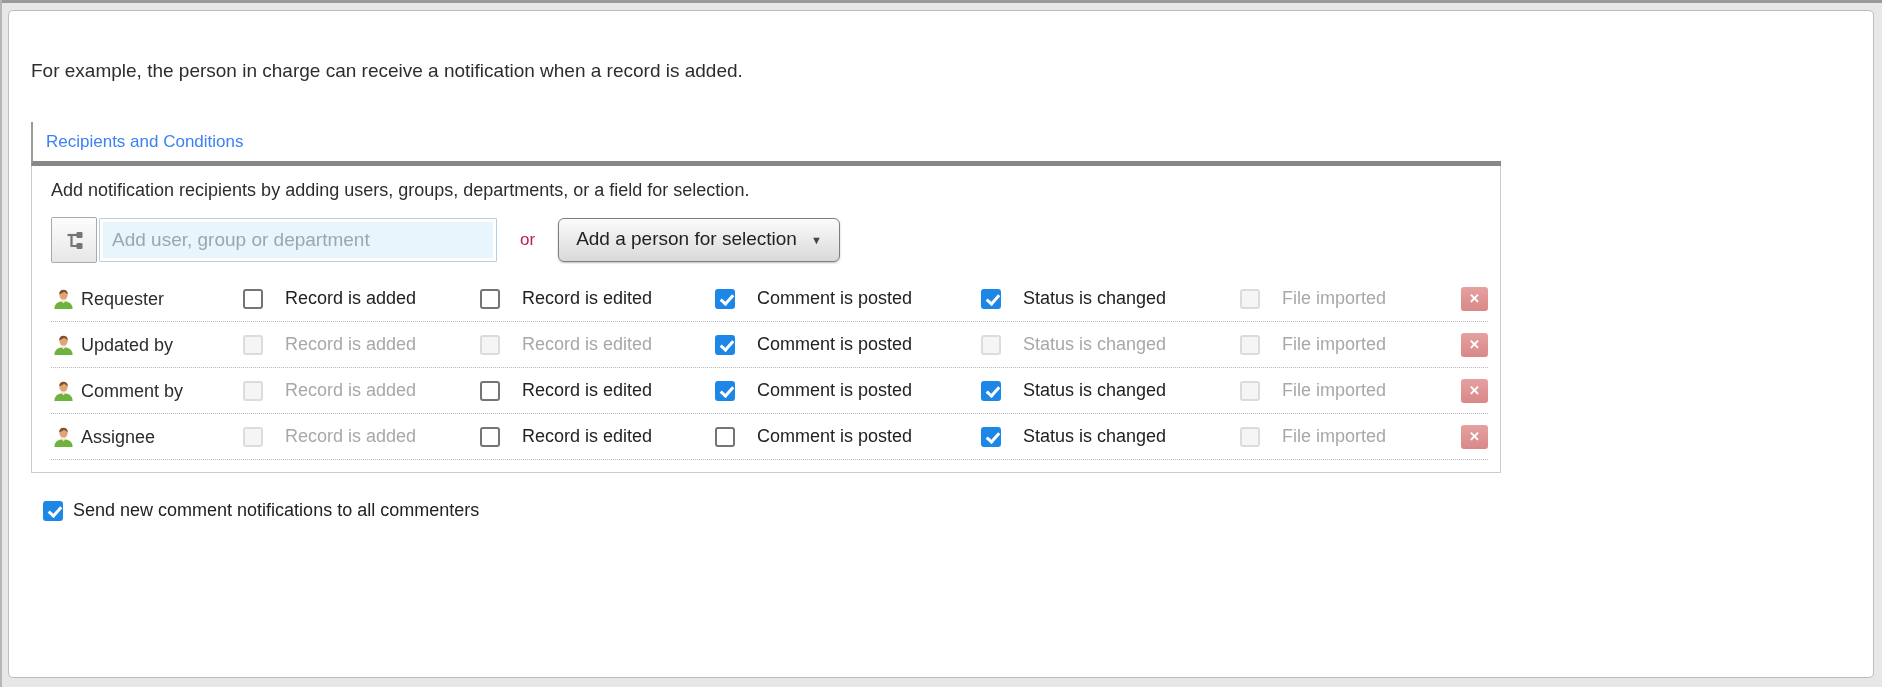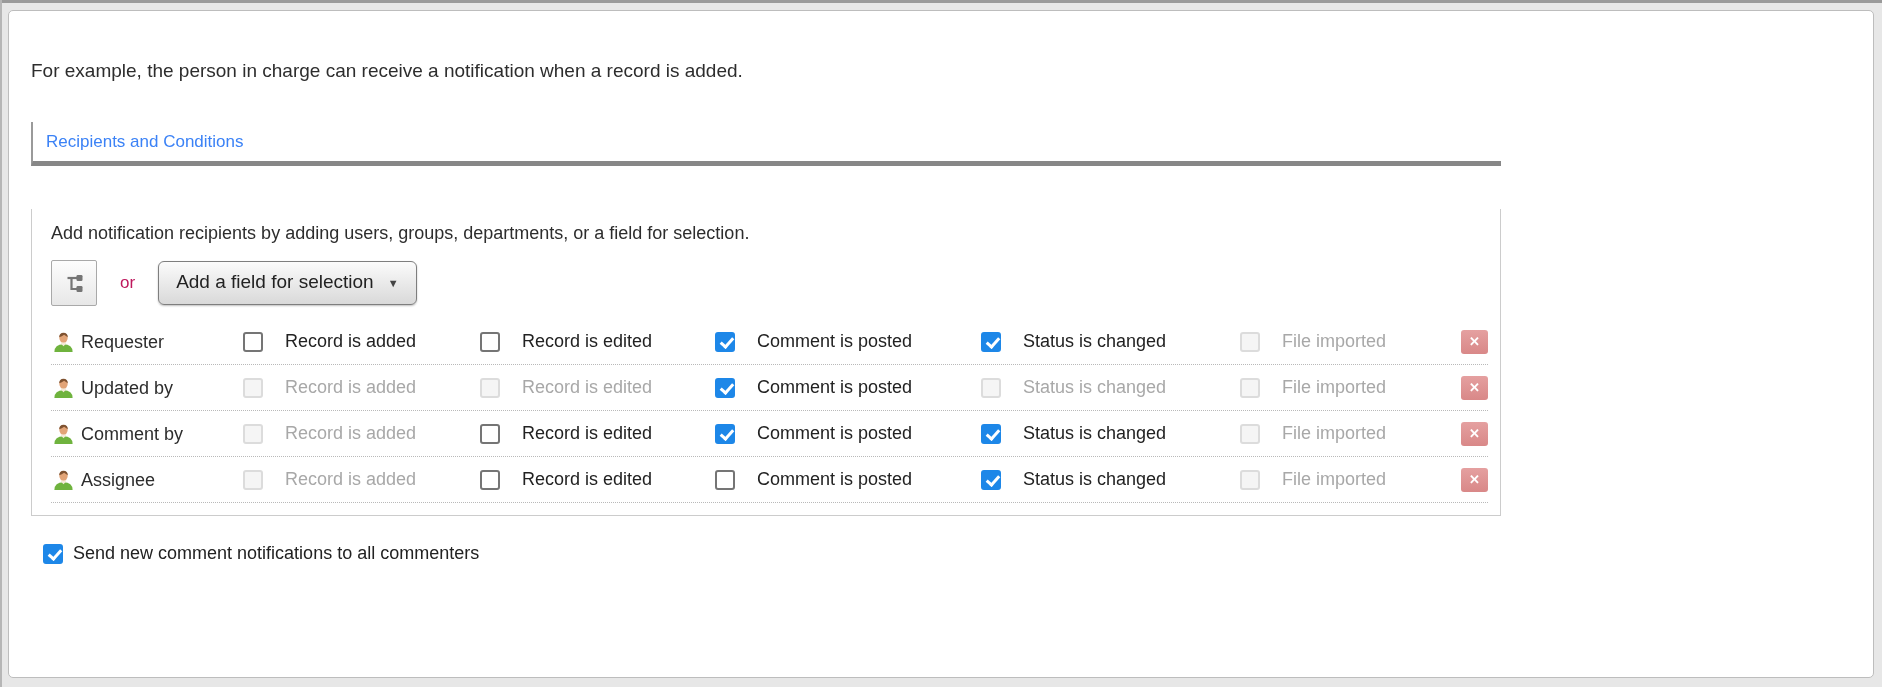--- a/index.html
+++ b/index.html
@@ -36,21 +36,21 @@
   
   .panel { margin-top:36px; width:1470px; }
   .panel-header {
     height:44px; display:flex; align-items:center;
     border-left:2px solid #9a9a9a; border-bottom:5px solid #878787;
     padding-left:13px;
   }
   .panel-title { font-size:17px; color:#3b82f6; }
   .panel-body {
     border-left:1px solid #ccc; border-right:1px solid #ccc; border-bottom:1px solid #ccc;
-    padding:14px 12px 12px 19px; background:#fff;margin-top:43px;
+    padding:14px 12px 12px 19px; background:#fff;
   }
   .instruction { font-size:18px; color:#2d2d2d; margin-bottom:16px; }
 
   
   .picker-row { display:flex; align-items:center; margin-bottom:13px; }
   .org-btn {
     width:46px; height:46px; border:1px solid #a9a9a9; border-radius:2px;
     background:linear-gradient(#fdfdfd,#e7e7e7);
     display:flex; align-items:center; justify-content:center; cursor:pointer;
   }
@@ -139,23 +139,24 @@
         <button class="org-btn">
           <svg width="21" height="21" viewBox="0 0 21 21">
             <g stroke="#757575" stroke-width="2.2" fill="none">
               <path d="M3.5 5 H13"></path>
                 <path d="M7.5 5 V16 H13"></path>
             </g>
             <rect x="12.5" y="2" width="6" height="6" rx="1.2" fill="#757575"></rect>
             <rect x="12.5" y="13" width="6" height="6" rx="1.2" fill="#757575"></rect>
           </svg>
         </button>
+        <input class="recipient-input" type="text" value="" placeholder="Add user, group or department" style="">
         <span class="or-label">or</span>
         <button class="field-btn">
-          <span>Add a field for selection</span>
+          <span>Add a person for selection</span>
           <span class="caret">▼</span>
         </button>
       </div>
 
       <div class="rows">
   <div class="rrow">
     <div class="name-cell">
       <svg width="23" height="23" viewBox="0 0 24 24">
         <path d="M2.5 23 Q2.5 14.8 12 14.8 Q21.5 14.8 21.5 23 Z" fill="#6fb33e"></path>
         <path d="M9.3 14.2 L12 17 L14.7 14.2 L14.7 12.5 L9.3 12.5 Z" fill="#f4e9d8"></path>

